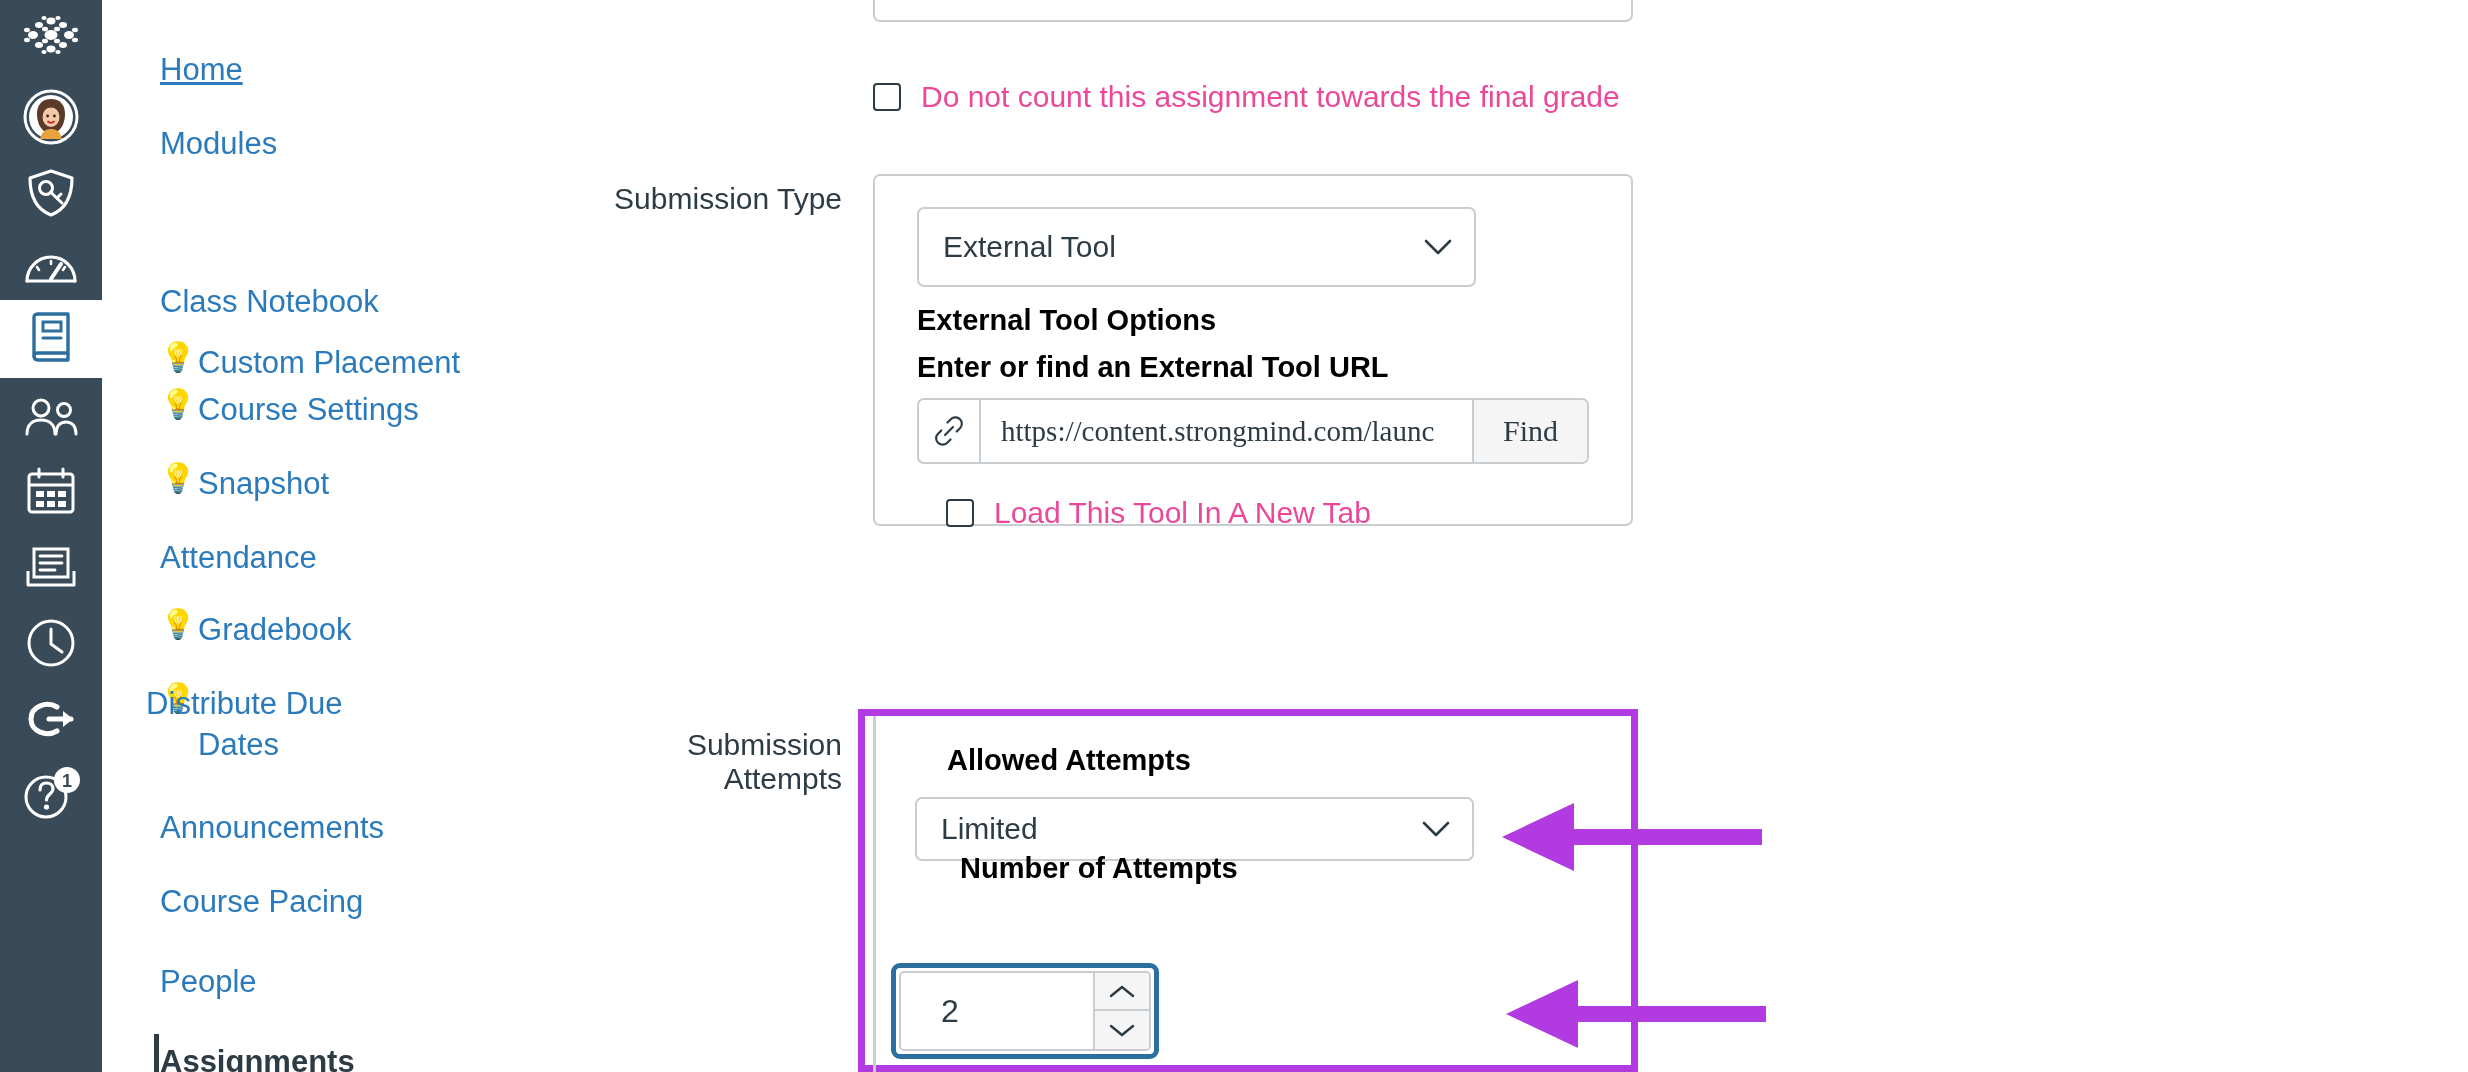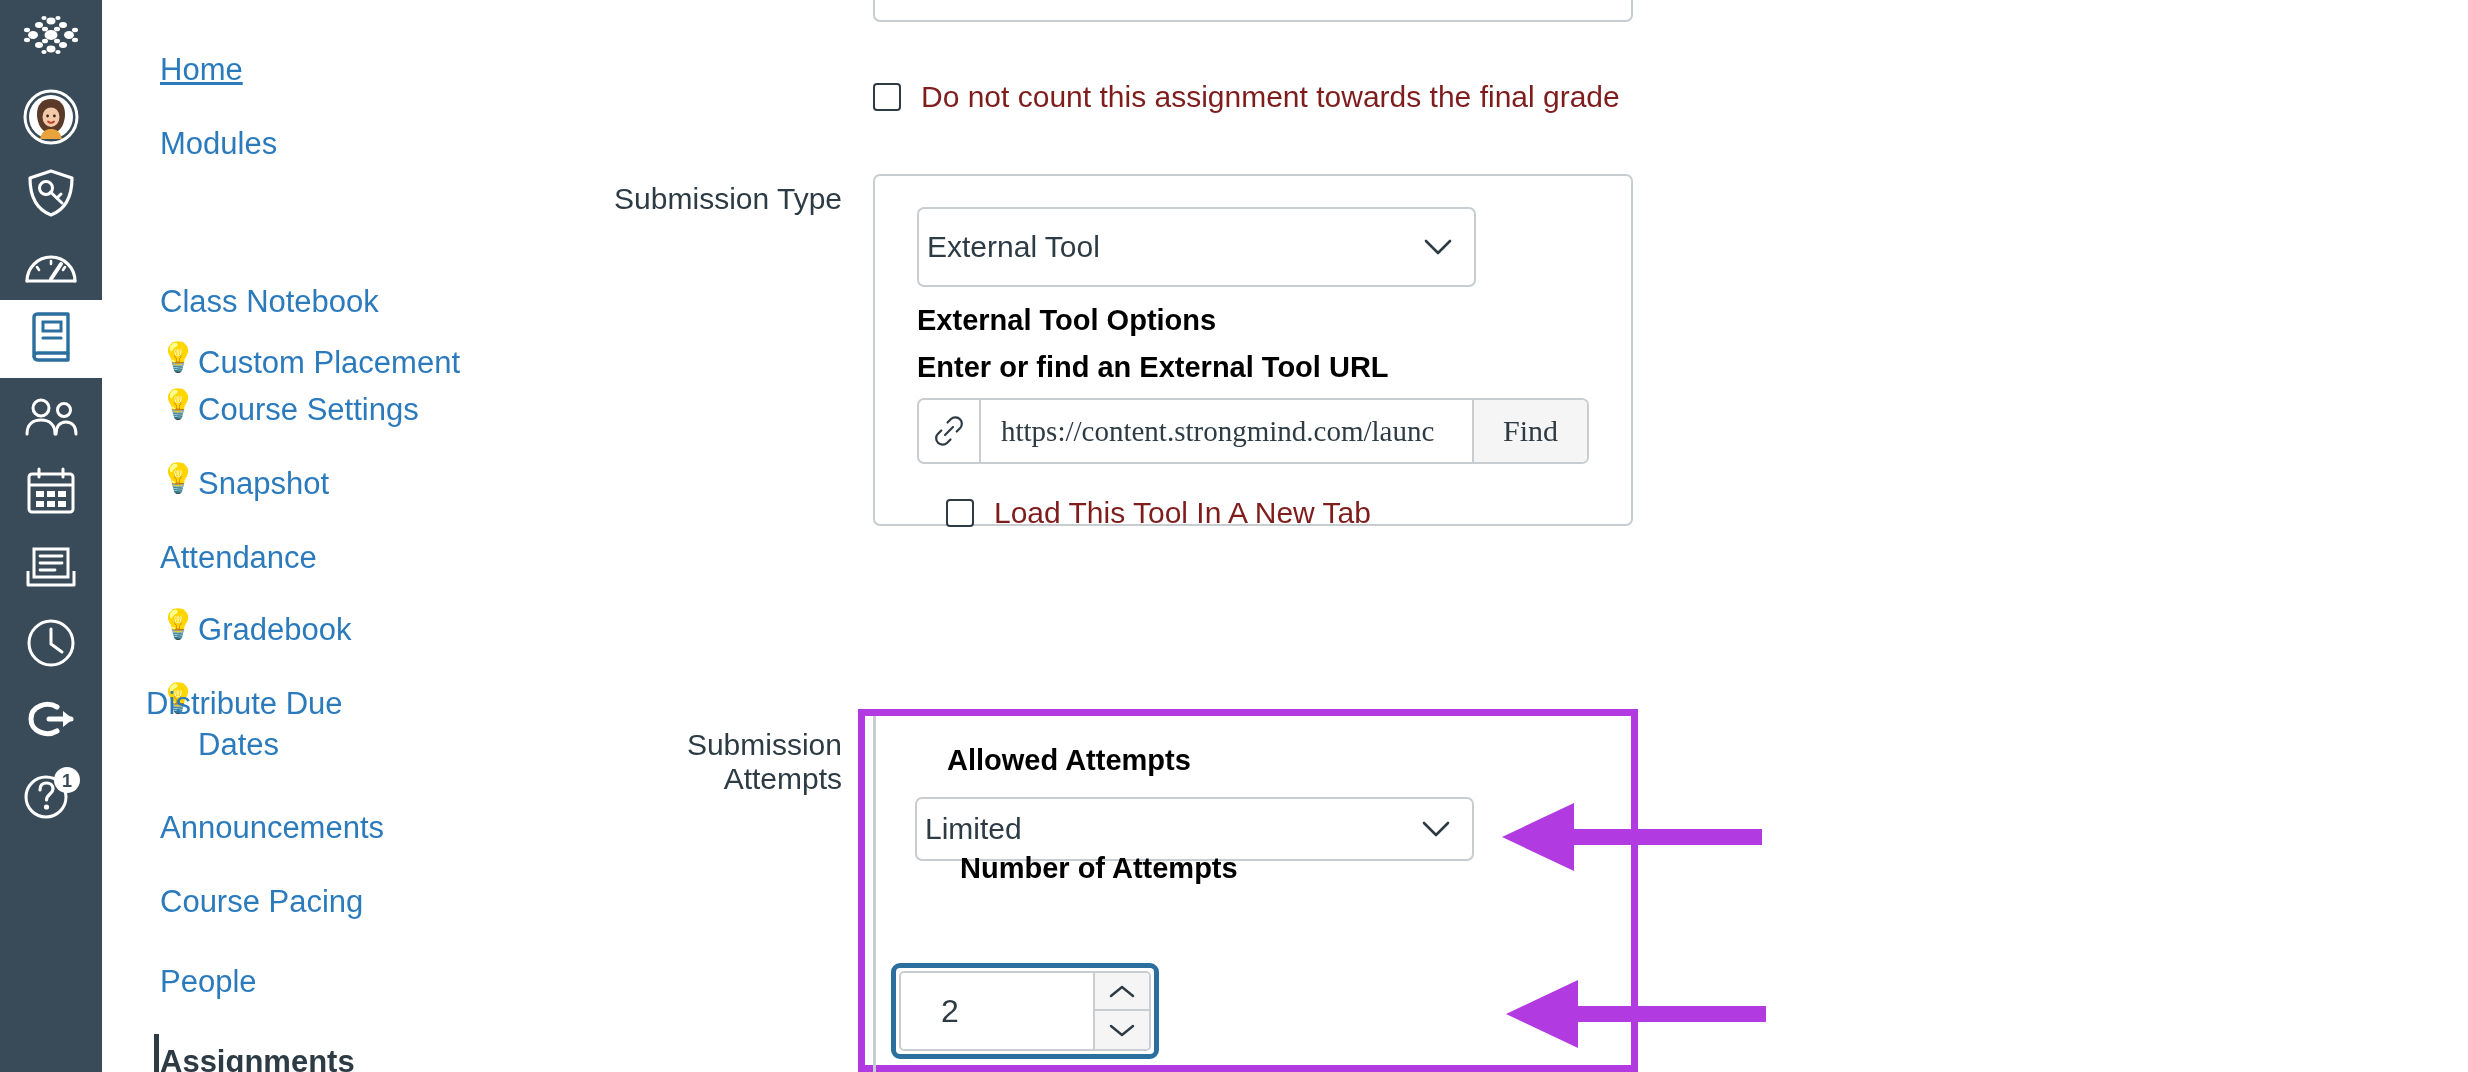--- a/index.html
+++ b/index.html
@@ -61,28 +61,28 @@
   .topbox {
     position:absolute; left:331px; top:-60px; width:760px; height:82px;
     border:2px solid #C7CDD1; border-radius:7px; background:#fff;
   }
 
   .checkrow { position:absolute; display:flex; align-items:center; }
   .cbox {
     width:28px; height:28px; border:2px solid #2D3B45; border-radius:4px;
     background:#fff; flex:0 0 auto;
   }
-  .checkrow .ctxt { margin-left:20px; font-size:30px; color:#7f1d1d; white-space:nowrap; }
+  .checkrow .ctxt { margin-left:20px; font-size:30px; color:#ec4899; white-space:nowrap; }
 
   .selectbox {
     position:absolute;
     border:2px solid #C7CDD1; border-radius:7px; background:#fff;
     display:flex; align-items:center;
   }
-  .selectbox .val { font-size:30px; color:#2D3B45; padding-left:8px; flex:1 1 auto; }
+  .selectbox .val { font-size:30px; color:#2D3B45; padding-left:24px; flex:1 1 auto; }
   .chev { margin-right:22px; flex:0 0 auto; }
 
   .h-strong {
     position:absolute; font-size:29px; font-weight:700; color:#000000;
     white-space:nowrap;
   }
 
   .urlgroup {
     position:absolute; display:flex; align-items:stretch;
     border:2px solid #C7CDD1; border-radius:7px; overflow:hidden; background:#fff;font-family:Liberation Serif, serif;

